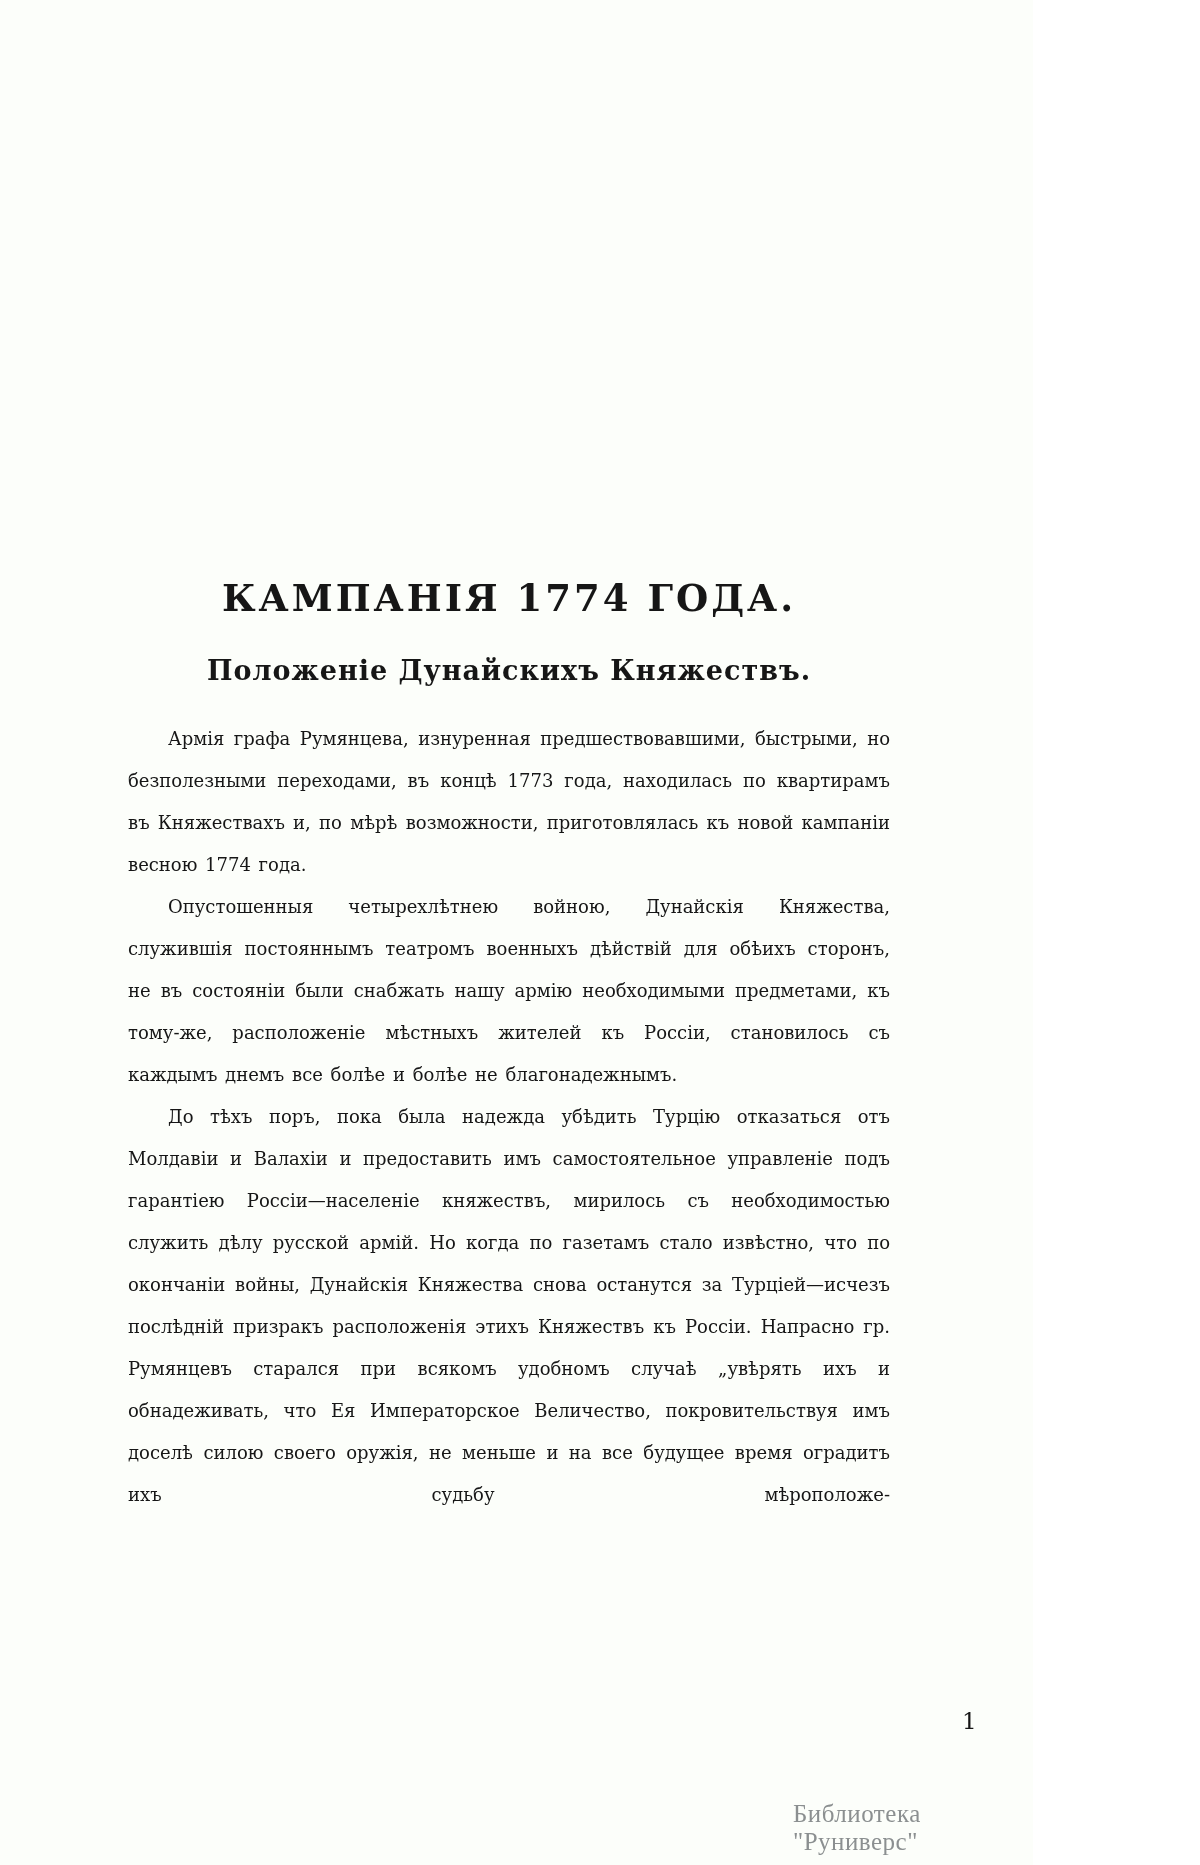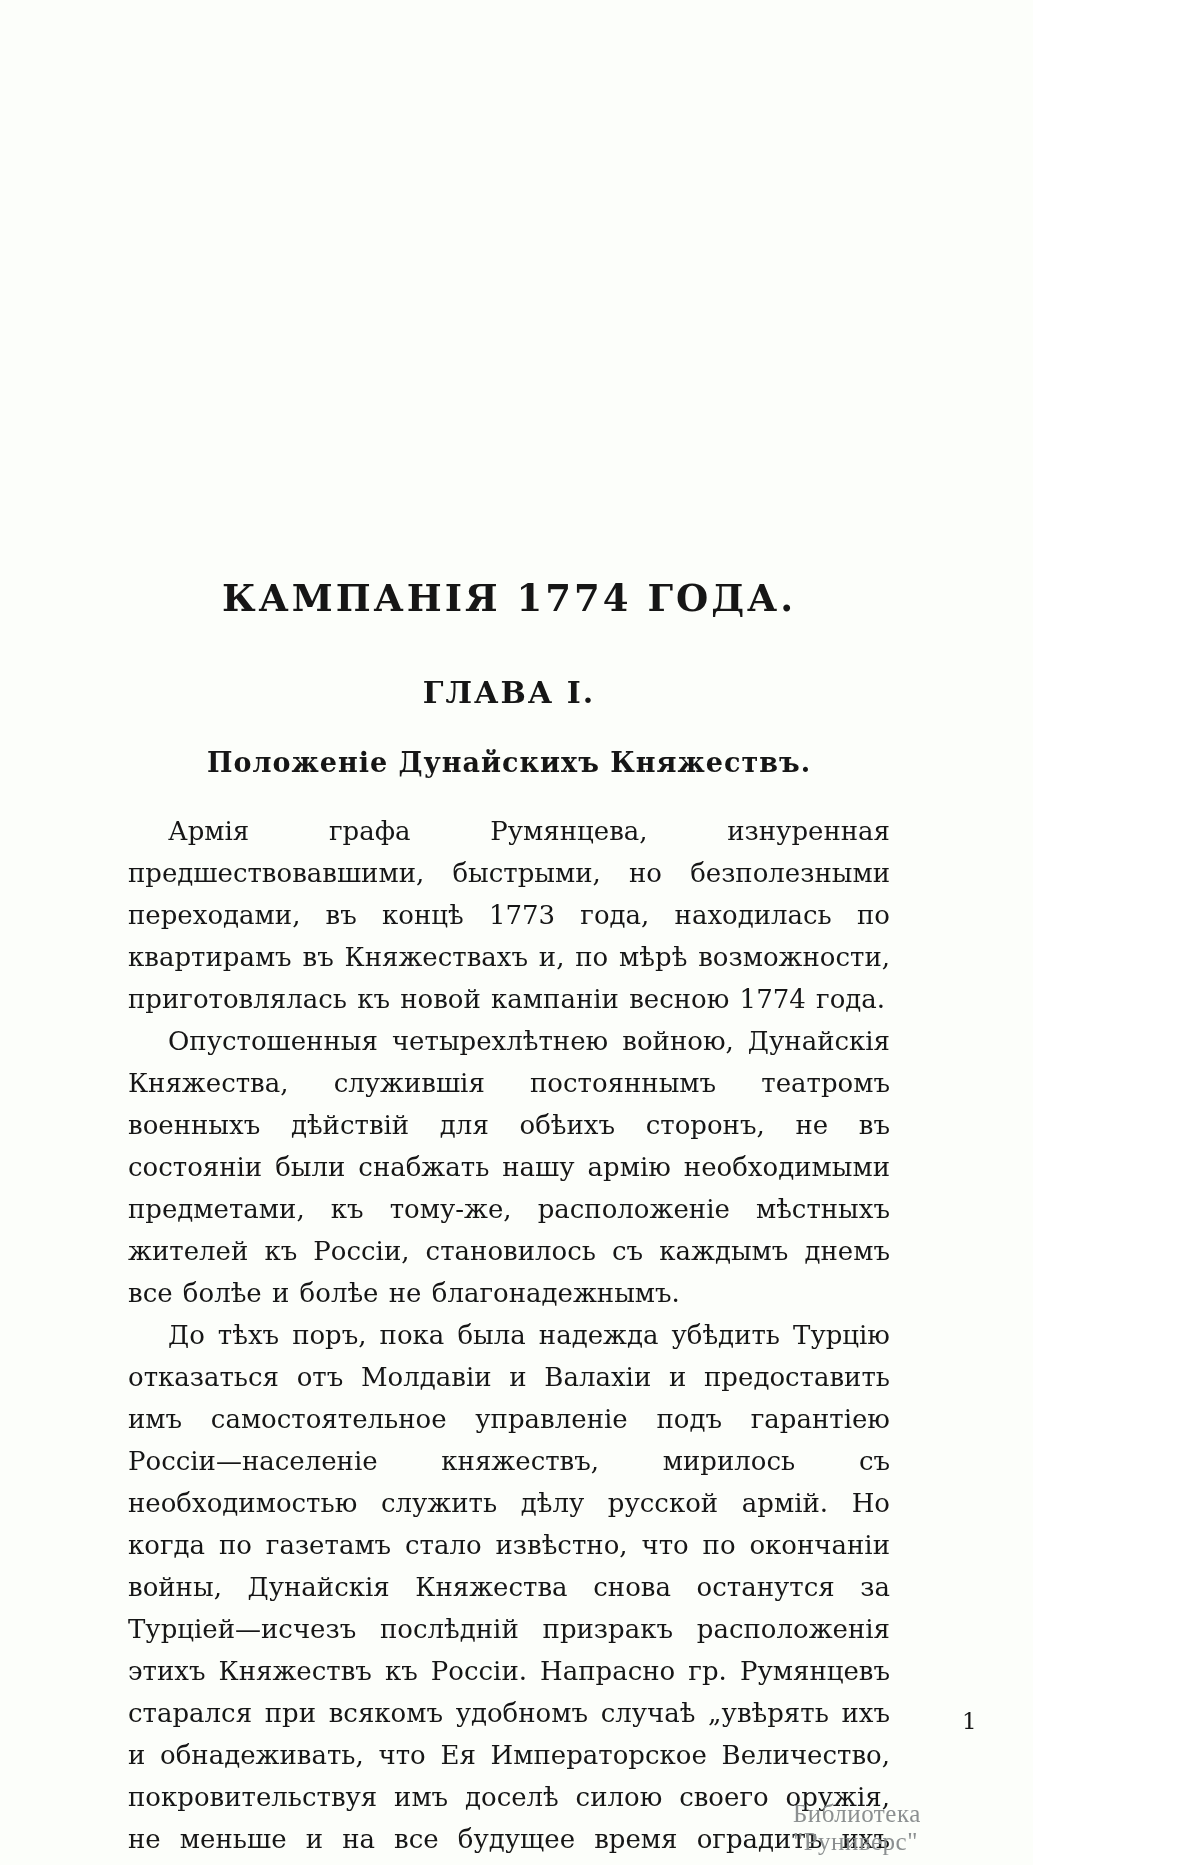--- a/index.html
+++ b/index.html
@@ -48,21 +48,21 @@
     letter-spacing: 1px;
     line-height: 34px;
   }
   .body-text {
     margin-top: 30px;
   }
   .body-text p {
     margin: 0;
     text-indent: 40px;
     text-align: justify;
-    font-size: 26px;
+    font-size: 18px;
     line-height: 42px;
     word-spacing: 2px;
   }
   .body-text p.continues {
     text-align-last: justify;
   }
   .page-number {
     position: absolute;
     left: 962px;
     top: 1706px;
@@ -79,21 +79,20 @@
     color: #8b8f90;
     letter-spacing: 0.5px;
   }
 </style>
 </head>
 <body>
 
 <div class="page">
   <div class="content">
     <h1 class="campaign-title">КАМПАНІЯ 1774 ГОДА.</h1>
-    <h2 class="chapter-heading">ГЛАВА I.</h2>
     <h3 class="section-heading">Положеніе Дунайскихъ Княжествъ.</h3>
     <div class="body-text" id="body-text">
         <p>Армія графа Румянцева, изнуренная предшествовавшими, быстрыми, но безполезными переходами, въ концѣ 1773 года, находилась по квартирамъ въ Княжествахъ и, по мѣрѣ возможности, приготовлялась къ новой кампаніи весною 1774 года.</p>
         <p>Опустошенныя четырехлѣтнею войною, Дунайскія Княжества, служившія постояннымъ театромъ военныхъ дѣйствій для обѣихъ сторонъ, не въ состояніи были снабжать нашу армію необходимыми предметами, къ тому-же, расположеніе мѣстныхъ жителей къ Россіи, становилось съ каждымъ днемъ все болѣе и болѣе не благонадежнымъ.</p>
         <p class="continues">До тѣхъ поръ, пока была надежда убѣдить Турцію отказаться отъ Молдавіи и Валахіи и предоставить имъ самостоятельное управленіе подъ гарантіею Россіи—населеніе княжествъ, мирилось съ необходимостью служить дѣлу русской армій. Но когда по газетамъ стало извѣстно, что по окончаніи войны, Дунайскія Княжества снова останутся за Турціей—исчезъ послѣдній призракъ расположенія этихъ Княжествъ къ Россіи. Напрасно гр. Румянцевъ старался при всякомъ удобномъ случаѣ „увѣрять ихъ и обнадеживать, что Ея Императорское Величество, покровительствуя имъ доселѣ силою своего оружія, не меньше и на все будущее время оградитъ ихъ судьбу мѣроположе-</p>
       </div>
   </div>
   <div class="page-number">1</div>
   <div class="watermark">Библиотека "Руниверс"</div>
 </div>

